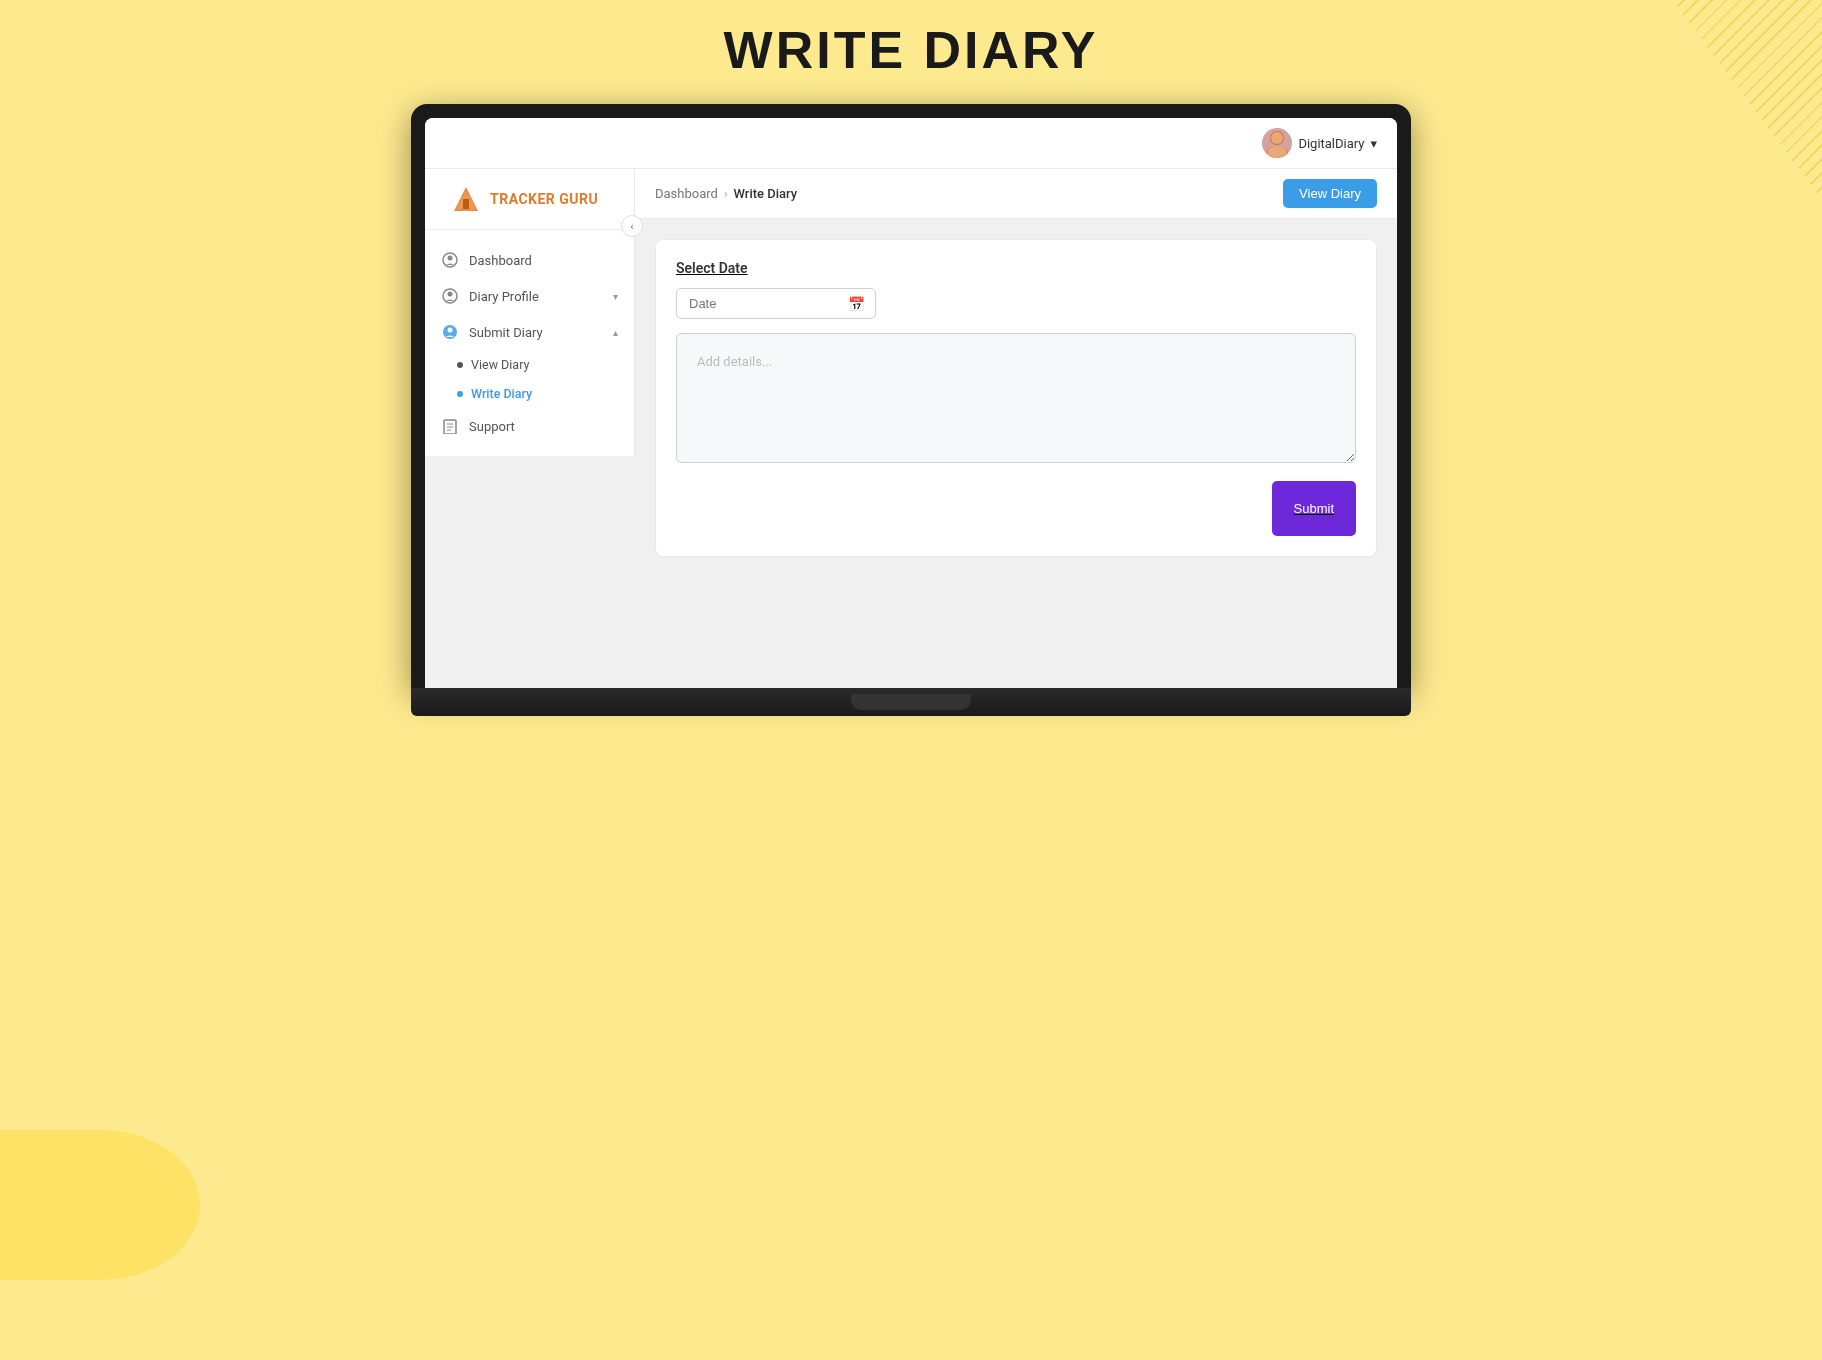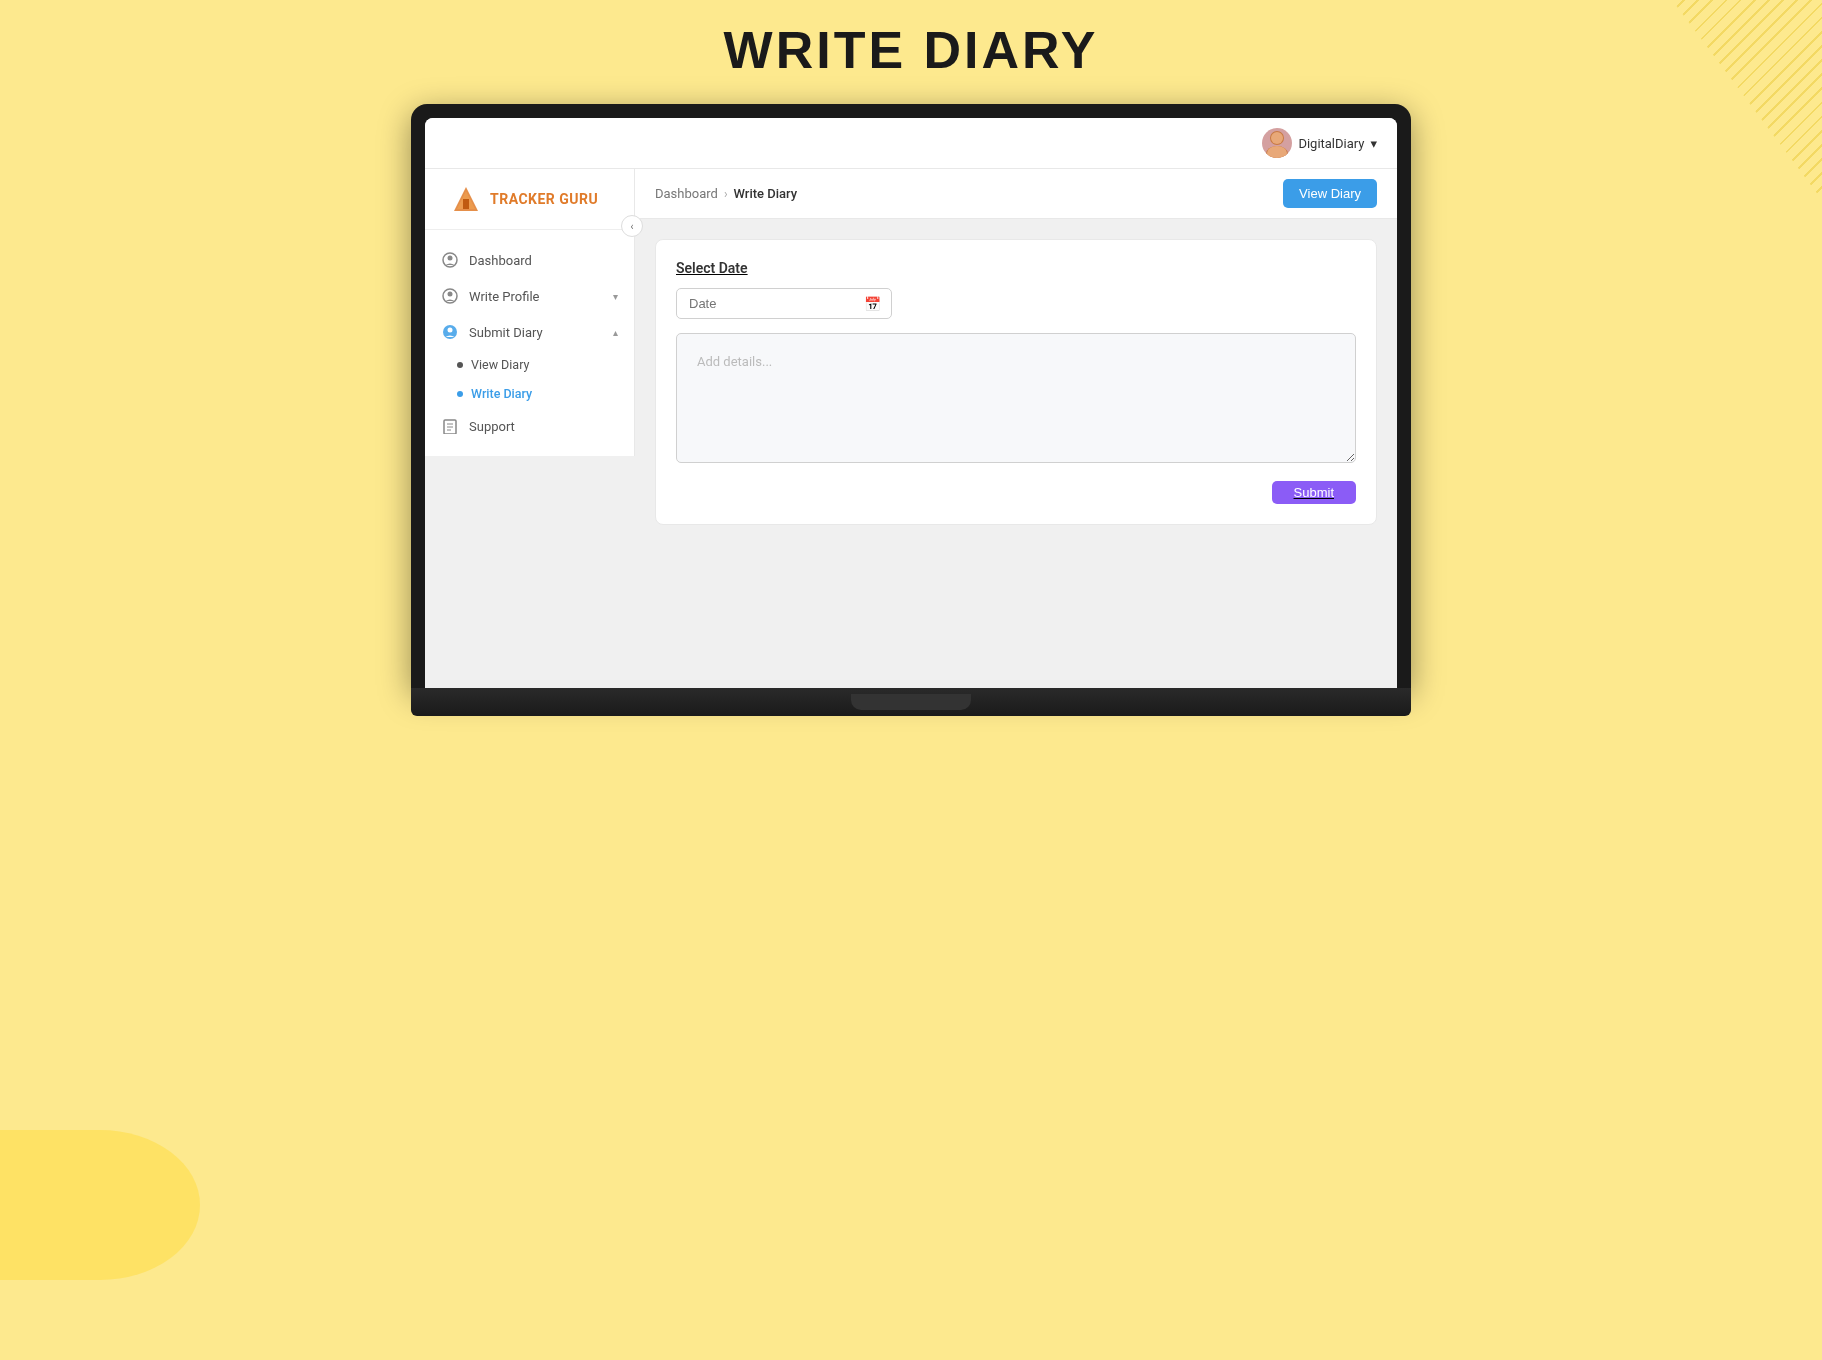--- a/index.html
+++ b/index.html
@@ -298,21 +298,21 @@
       display: inline-block;
       margin-bottom: 14px;
     }
 
     .date-input {
       border: 1px solid #d0d0d0;
       border-radius: 5px;
       padding: 7px 36px 7px 12px;
       font-size: 13px;
       color: #999;
-      width: 216px;
+      width: 200px;
       background: #fff;
       outline: none;
     }
 
     .date-icon {
       position: absolute;
       right: 10px;
       top: 50%;
       transform: translateY(-50%);
       color: #888;
@@ -338,24 +338,24 @@
       color: #bbb;
     }
 
     .submit-row {
       display: flex;
       justify-content: flex-end;
       margin-top: 14px;
     }
 
     .btn-submit {
-      background: #8b5cf6;
+      background: #6d28d9;
       color: #fff;
       border: none;
-      padding: 4px 22px;
+      padding: 20px 22px;
       border-radius: 5px;
       font-size: 13px;
       font-weight: 500;
       cursor: pointer;
     }
 
     .main-layout {
       display: flex;
       flex: 1;
     }
@@ -435,21 +435,21 @@
                 </div>
 
                 <div class="nav-item">
                   <div class="nav-item-icon">
                     <svg width="16" height="16" viewBox="0 0 16 16">
                       <circle cx="8" cy="8" r="7" fill="none" stroke="#888" stroke-width="1.5"></circle>
                       <circle cx="8" cy="6" r="2.5" fill="#888"></circle>
                       <path d="M3.5 13 Q8 10 12.5 13" fill="#888"></path>
                     </svg>
                   </div>
-                  <span class="nav-item-label">Write Profile</span>
+                  <span class="nav-item-label">Diary Profile</span>
                   <span class="nav-item-chevron">▾</span>
                 </div>
 
                 <div class="nav-item">
                   <div class="nav-item-icon">
                     <svg width="16" height="16" viewBox="0 0 16 16">
                       <circle cx="8" cy="8" r="7" fill="#3b9de8" opacity="0.85"></circle>
                       <circle cx="8" cy="6" r="2.5" fill="white"></circle>
                       <path d="M3.5 13 Q8 10 12.5 13" fill="white"></path>
                     </svg>

